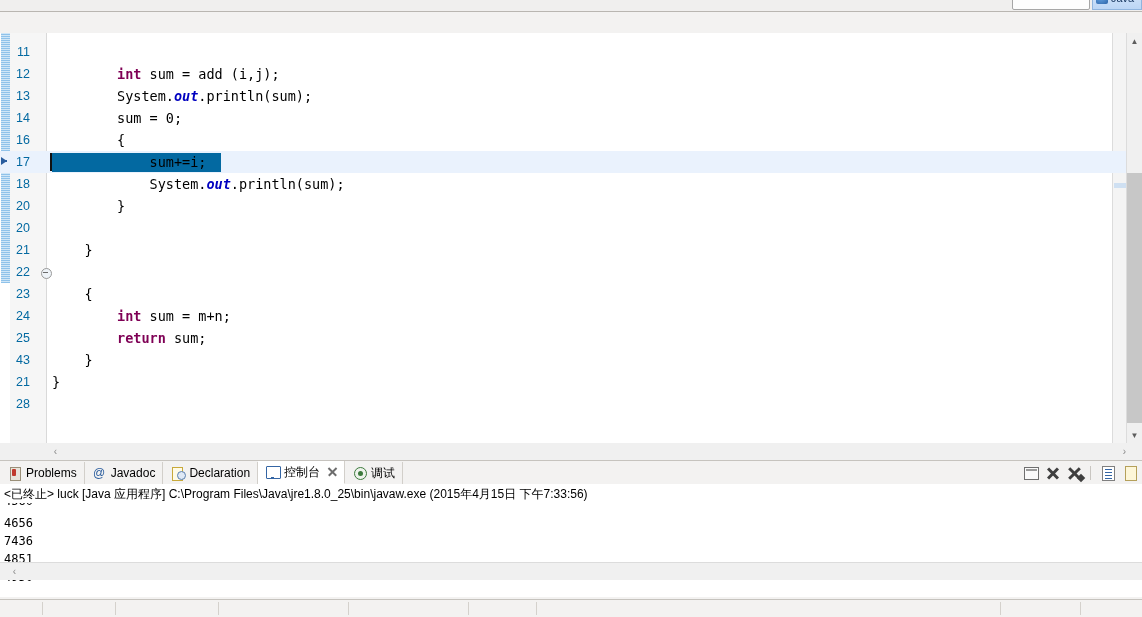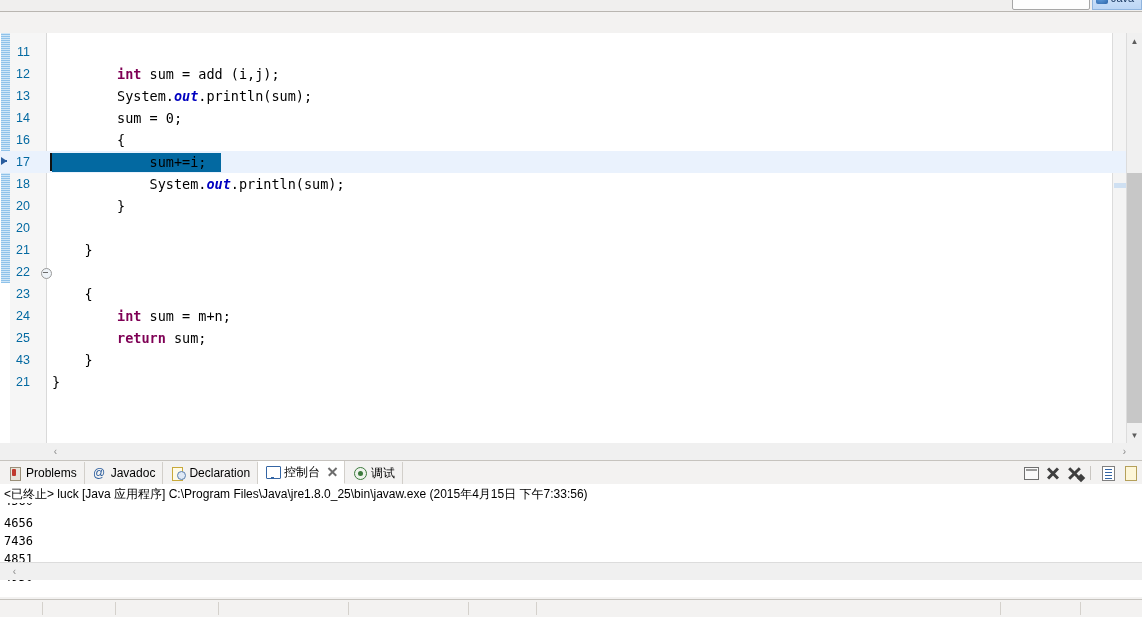--- a/index.html
+++ b/index.html
@@ -287,20 +287,21 @@
         <div class="line"><span class="ln">18</span><span class="code"><span class="plain">            System.</span><span class="fld">out</span><span class="plain">.println(sum);</span></span></div>
         <div class="line"><span class="ln">20</span><span class="code"><span class="plain">        }</span></span></div>
         <div class="line"><span class="ln">20</span><span class="code"><span class="plain"></span></span></div>
         <div class="line"><span class="ln">21</span><span class="code"><span class="plain">    }</span></span></div>
         <div class="line"><span class="fold-marker"></span><span class="ln">22</span></div>
         <div class="line"><span class="ln">23</span><span class="code"><span class="plain">    {</span></span></div>
         <div class="line"><span class="ln">24</span><span class="code"><span class="plain">        </span><span class="kw">int</span><span class="plain"> sum = m+n;</span></span></div>
         <div class="line"><span class="ln">25</span><span class="code"><span class="plain">        </span><span class="kw">return</span><span class="plain"> sum;</span></span></div>
         <div class="line"><span class="ln">43</span><span class="code"><span class="plain">    }</span></span></div>
         <div class="line"><span class="ln">21</span><span class="code"><span class="plain">}</span></span></div>
+        <div class="line"><span class="ln">28</span><span class="code"><span class="plain"></span></span></div>
       </div>
   </div>
 
   <div class="vscroll">
     <div class="sb-up">▲</div>
     <div class="sb-thumb"></div>
     <div class="sb-down">▼</div>
   </div>
 
   <div class="hscroll">

